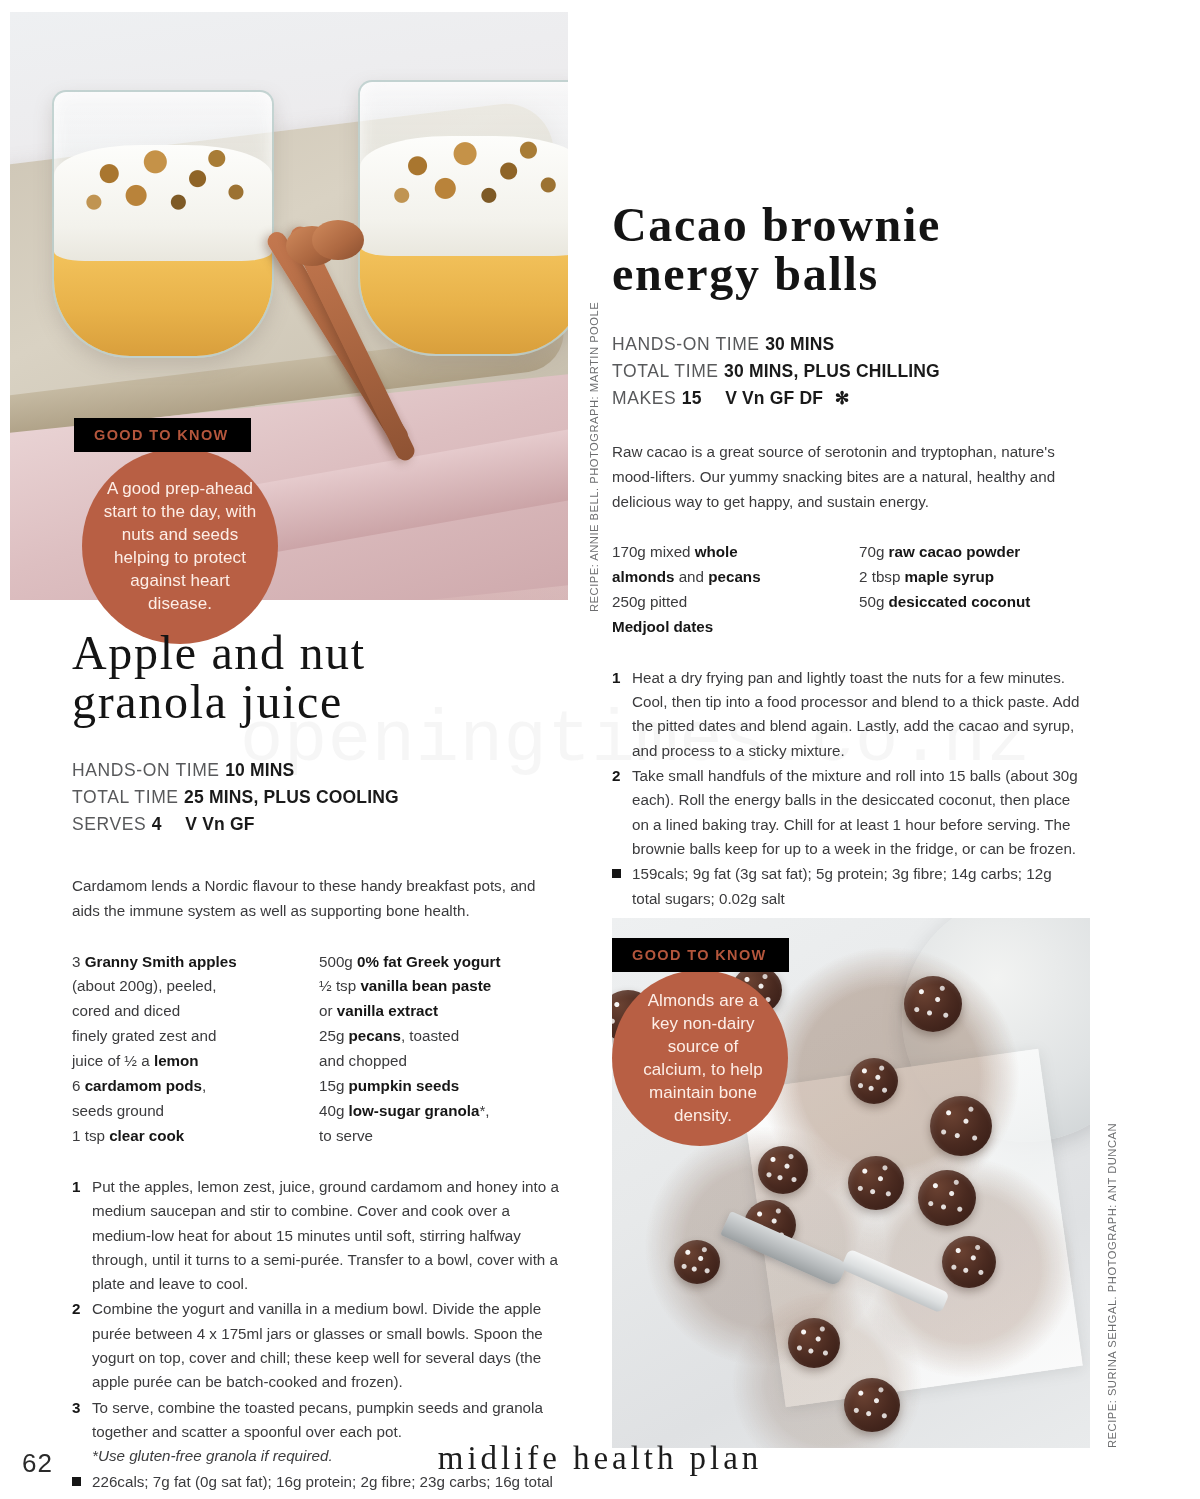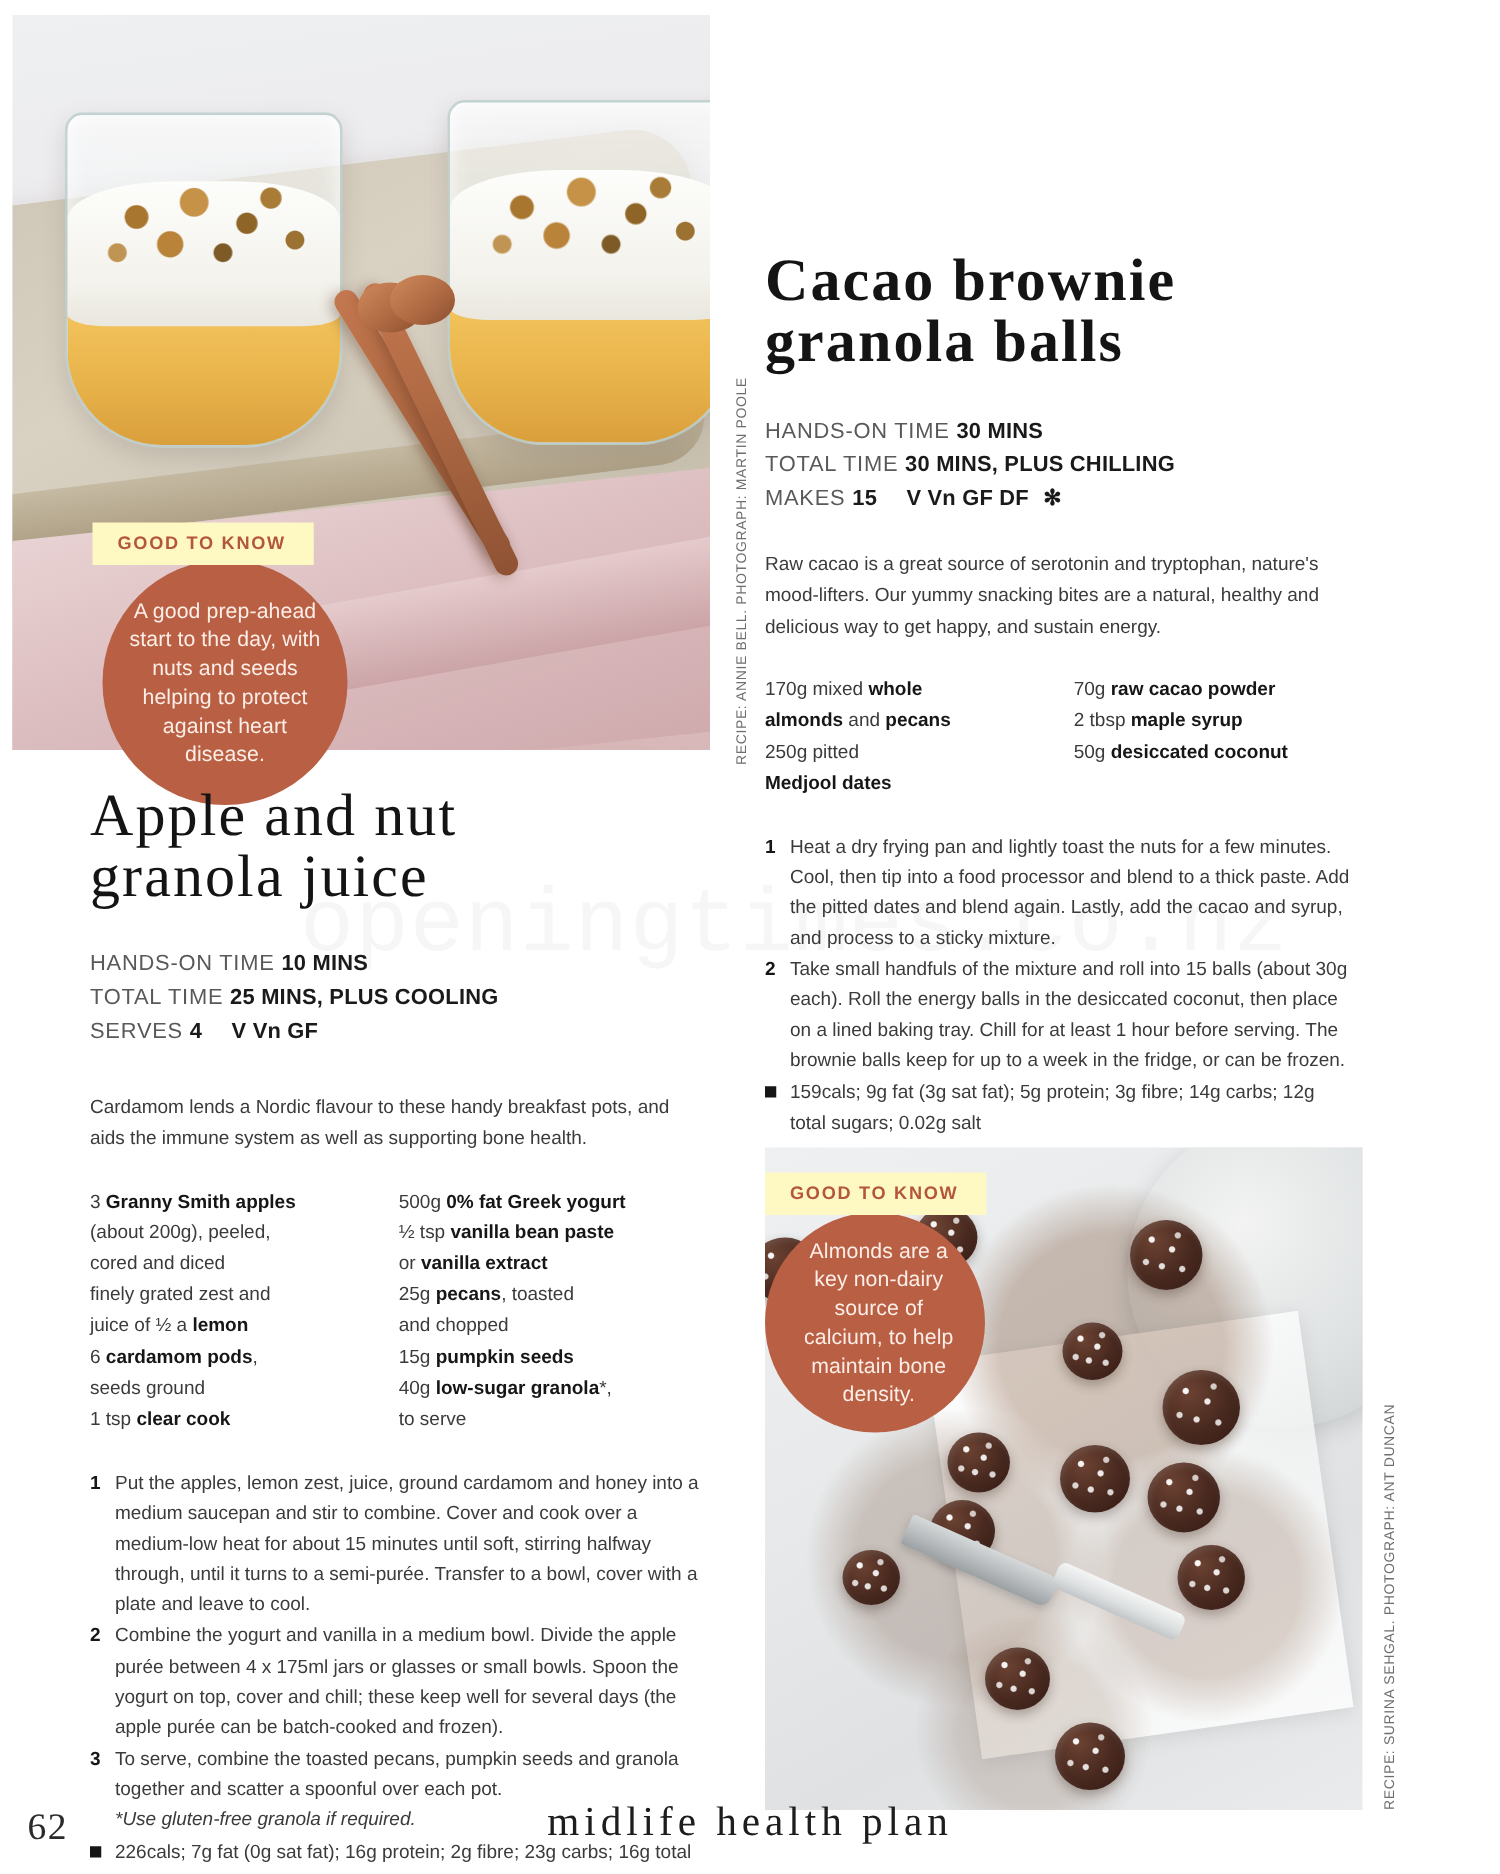--- a/index.html
+++ b/index.html
@@ -265,21 +265,21 @@
     left: 228px; top: 352px;
     width: 110px; height: 22px;
     background: linear-gradient(180deg, #f4f5f5 0%, #dcdfe0 60%, #c2c6c8 100%);
     border-radius: 6px;
     transform: rotate(24deg);
   }
 
   
   .gtk-wrap { position: absolute; }
   .gtk-label {
-    background: #fef9c3;
+    background: #000000;
     color: #b4563c;
     font-size: 14.5px;
     font-weight: 700;
     letter-spacing: 0.095em;
     padding: 9px 22px 9px 20px;
     display: inline-block;
   }
   .gtk-circle {
     border-radius: 50%;
     background: #b85f44;
@@ -317,22 +317,22 @@
     letter-spacing: 0.01em;
     white-space: nowrap;
     pointer-events: none;
   }
 
   
   #page-number {
     position: absolute;
     left: 22px;
     bottom: 20px;
-    font-family: Liberation Serif, serif;
-    font-size: 30px;
+    font-family: Liberation Sans, sans-serif;
+    font-size: 26px;
     color: #2a2a2a;
     letter-spacing: 0.04em;
     text-align: center;
   }
   #footer-title {
     position: absolute;
     left: 0; right: 0;
     bottom: 22px;
     text-align: center;
     font-family: "Liberation Serif", serif;
@@ -449,21 +449,21 @@
         </span>
         <span class="step-body">226cals; 7g fat (0g sat fat); 16g protein; 2g fibre; 23g carbs; 16g total sugars; 0.1g salt</span>
       </div>
     </div>
 </div>
 
 <div id="right-col">
 
   <h1 class="recipe-title" style="font-size:48px; margin:0;font-weight:bold;">
     <span>Cacao brownie</span><br>
-    <span>granola balls</span>
+    <span>energy balls</span>
   </h1>
 
   <div style="margin-top:32px;">
     <div class="meta-line">
       <span>HANDS-ON TIME</span>
       <b>30 MINS</b>
     </div>
     <div class="meta-line">
       <span>TOTAL TIME</span>
       <b>30 MINS, PLUS CHILLING</b>

